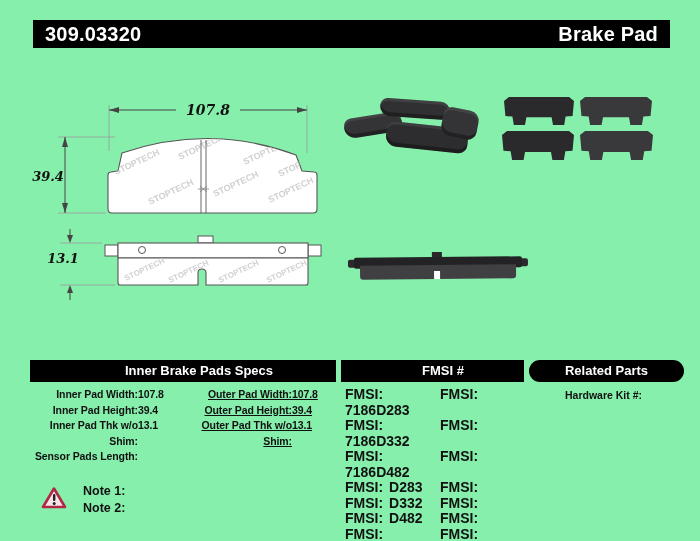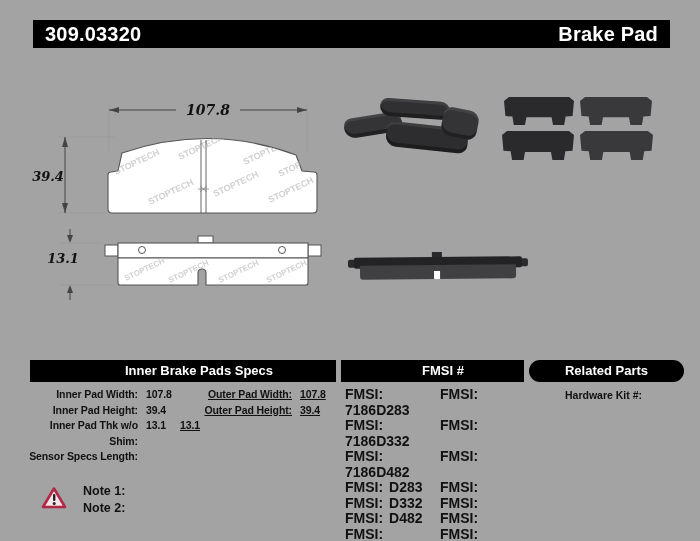--- a/index.html
+++ b/index.html
@@ -1,16 +1,16 @@
 <!DOCTYPE html>
 <html><head>
 <meta charset="utf-8">
 <style>
   html,body{margin:0;padding:0;background:#fff;}
-  #page{position:relative;width:700px;height:541px;background:#a3a3a3;overflow:hidden;
+  #page{position:relative;width:700px;height:541px;background:#86efac;overflow:hidden;
         font-family:"Liberation Sans",sans-serif;color:#111;}
 
   
   .topbar{position:absolute;left:33px;top:20px;width:637px;height:28px;background:#000;
           display:flex;align-items:center;justify-content:space-between;padding:0 12px;box-sizing:border-box;}
   .topbar .pn,.topbar .pt{color:#fff;font-weight:bold;font-size:20px;letter-spacing:0.2px;}
 
   
   .drawing{position:absolute;left:30px;top:85px;}
   .dimtxt{font-family:"DejaVu Serif",serif;font-style:italic;font-weight:bold;fill:#111;}
@@ -32,21 +32,21 @@
   .edgephoto .notch{position:absolute;left:86px;top:20px;width:6px;height:8px;background:#ffffff;}
 
   
   .thbar{position:absolute;top:360px;height:22px;background:#000;color:#fff;font-weight:bold;
          font-size:13px;line-height:22px;text-align:center;box-sizing:border-box;}
   .thbar.split{display:flex;}
   .thbar.split span{flex:1;padding-left:32px;}
 
   
   .speccol{position:absolute;top:387px;width:156px;display:grid;grid-template-columns:112px 40px;
-           column-gap:8px;font-size:10.5px;font-weight:bold;line-height:15.5px;letter-spacing:-0.1px;}
+           column-gap:0;font-size:10.5px;font-weight:bold;line-height:15.5px;letter-spacing:-0.1px;}
   .speccol .lbl{text-align:right;}
   .speccol .val{text-align:left;}
 
   
   .fmsicol{position:absolute;left:345px;top:387px;width:176px;font-size:14px;font-weight:bold;line-height:15.5px;}
   .fmsi-row{display:grid;grid-template-columns:95px 1fr;}
   .fmsi-cell .lbl{display:inline-block;margin-right:6px;}
 
   
   .relcol{position:absolute;left:530px;top:388px;font-size:10.5px;font-weight:bold;line-height:15.5px;margin-left:35px;}
@@ -169,29 +169,30 @@
   <div class="thbar" style="left:341px;width:183px;padding-left:21px;">FMSI #</div>
   <div class="thbar" style="left:529px;width:155px;border-radius:11px;">Related Parts</div>
 
   <div class="speccol" style="left:26px;">
     <span class="lbl">Inner Pad Width:</span>
       <span class="val">107.8</span>
     <span class="lbl">Inner Pad Height:</span>
       <span class="val">39.4</span>
     <span class="lbl">Inner Pad Thk w/o Shim:</span>
       <span class="val">13.1</span>
-    <span class="lbl">Sensor Specs Length:</span>
+    <span class="lbl">Sensor Pads Length:</span>
       <span class="val"></span>
   </div>
 
   <div class="speccol" style="left:180px;text-decoration:underline;">
     <span class="lbl">Outer Pad Width:</span>
       <span class="val">107.8</span>
     <span class="lbl">Outer Pad Height:</span>
       <span class="val">39.4</span>
+    <span class="lbl">Outer Pad Thk w/o Shim:</span>
       <span class="val">13.1</span>
   </div>
 
   <div class="fmsicol">
     <div class="fmsi-row">
       <span class="fmsi-cell"><span class="lbl">FMSI:</span><span class="val">7186D283</span></span>
       <span class="fmsi-cell"><span class="lbl">FMSI:</span><span class="val"></span></span>
     </div>
     <div class="fmsi-row">
       <span class="fmsi-cell"><span class="lbl">FMSI:</span><span class="val">7186D332</span></span>

